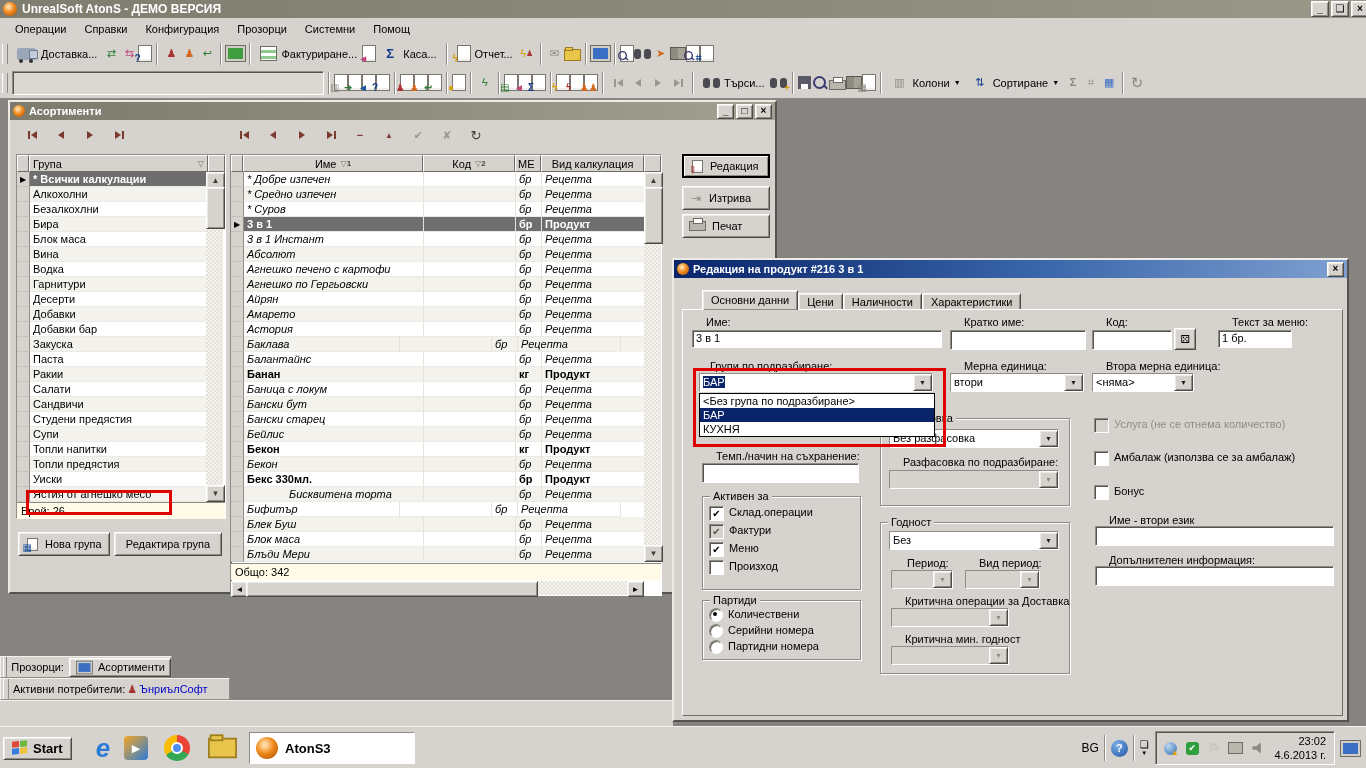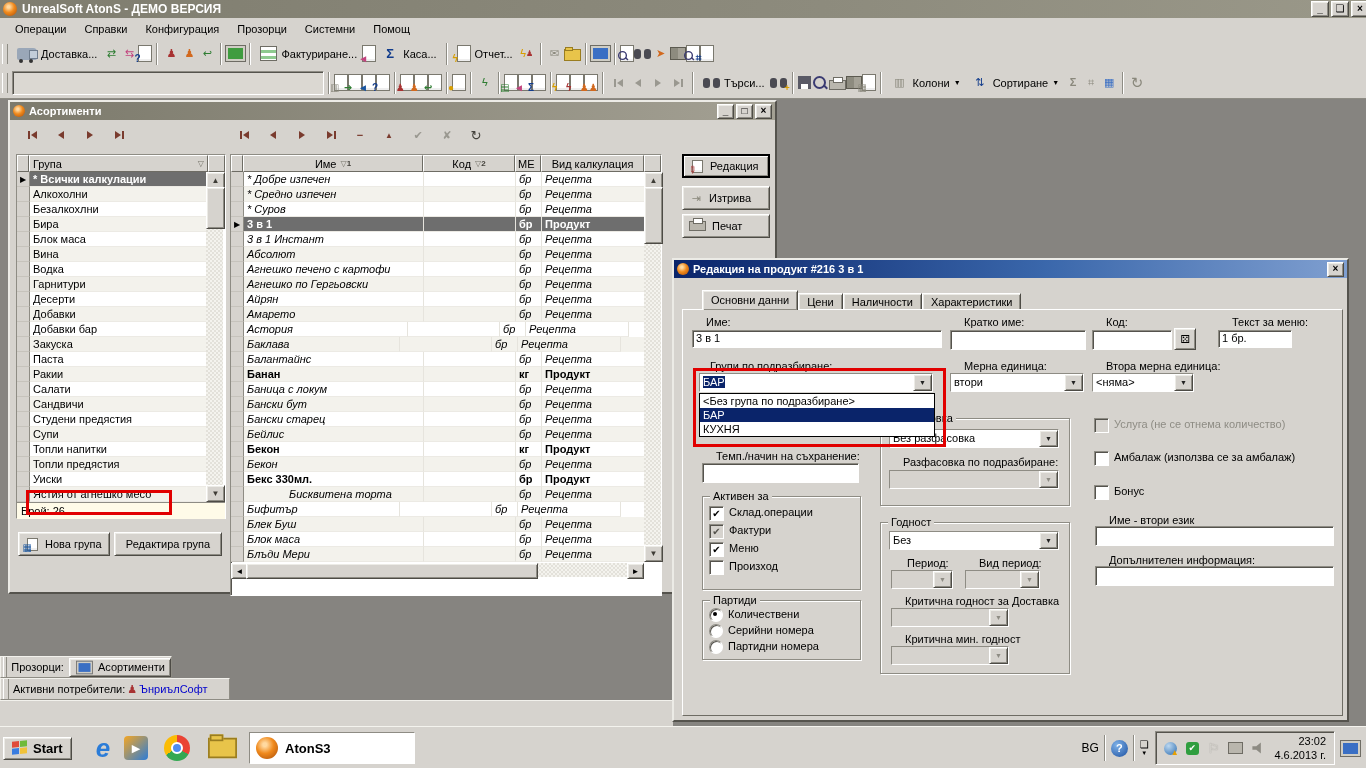--- a/index.html
+++ b/index.html
@@ -545,21 +545,21 @@
             </div>
             <div class="irow rec">
               <span class="mk"></span>
               <span class="cell" style="width: 180px; flex: 0 0 auto;">Амарето</span>
               <span class="cell" style="width: 92px; flex: 0 0 auto;"></span>
               <span class="cell" style="width: 26px; flex: 0 0 auto;">бр</span>
               <span class="cell" style="width: 103px; flex: 0 0 auto;">Рецепта</span>
             </div>
             <div class="irow rec">
               <span class="mk"></span>
-              <span class="cell" style="width: 164px; flex: 0 0 auto;">Астория</span>
+              <span class="cell" style="width: 180px; flex: 0 0 auto;">Астория</span>
               <span class="cell" style="width: 92px; flex: 0 0 auto;"></span>
               <span class="cell" style="width: 26px; flex: 0 0 auto;">бр</span>
               <span class="cell" style="width: 103px; flex: 0 0 auto;">Рецепта</span>
             </div>
             <div class="irow rec">
               <span class="mk"></span>
               <span class="cell" style="width: 156px; flex: 0 0 auto;">Баклава</span>
               <span class="cell" style="width: 92px; flex: 0 0 auto;"></span>
               <span class="cell" style="width: 26px; flex: 0 0 auto;">бр</span>
               <span class="cell" style="width: 103px; flex: 0 0 auto;">Рецепта</span>
@@ -662,20 +662,21 @@
               <span class="cell" style="width: 26px; flex: 0 0 auto;">бр</span>
               <span class="cell" style="width: 103px; flex: 0 0 auto;">Рецепта</span>
             </div>
           </div>
         <div class="sb" style="position:relative;width:17px;height:390px;">
           <span class="sbbtn r2" style="top:0;">▲</span>
           <span class="sbthumb r2" style="top:15px;height:55px;"></span>
           <span class="sbbtn r2" style="bottom:0;">▼</span>
         </div>
       </div>
+      <div class="foot" style="margin-top:1px;">Общо: 342</div>
       <div class="sb" style="position:relative;left:0;width:413px;height:14px;margin-top:1px;">
         <span class="r2" style="position:absolute;left:0;top:0;width:15px;height:14px;display:flex;align-items:center;justify-content:center;font-size:8px;">◄</span>
         <span class="r2" style="position:absolute;left:15px;top:0;width:290px;height:14px;"></span>
         <span class="r2" style="position:absolute;right:0;top:0;width:15px;height:14px;display:flex;align-items:center;justify-content:center;font-size:8px;">►</span>
       </div>
     </div>
 
     <div class="abs flex r2 abtn" style="left:672px;top:52px;width:88px;border-width:2px;border-style:solid;border-color:#000;outline:none;box-shadow:inset 1px 1px 0 #fff,inset -1px -1px 0 #8e8c84;">
       <span class="ic" style="width:14px;">
           <span class="pg" style="width:9px;height:11px;">
@@ -829,21 +830,21 @@
       <span class="abs lbl" style="left:12px;top:34px;">Период:</span>
       <span class="abs lbl" style="left:84px;top:34px;">Вид период:</span>
       <div class="combo s1 dis" style="position:absolute;left:10px;top:47px;width:62px;">
           <span class="cval"></span>
           <span class="cbtn r2" style="color:#8e8c84;">▼</span>
         </div>
       <div class="combo s1 dis" style="position:absolute;left:84px;top:47px;width:75px;">
           <span class="cval"></span>
           <span class="cbtn r2" style="color:#8e8c84;">▼</span>
         </div>
-      <span class="abs lbl" style="left:10px;top:72px;">Критична годност за Доставка</span>
+      <span class="abs lbl" style="left:10px;top:72px;">Критична операции за Доставка</span>
       <div class="combo s1 dis" style="position:absolute;left:10px;top:85px;width:118px;">
           <span class="cval"></span>
           <span class="cbtn r2" style="color:#8e8c84;">▼</span>
         </div>
       <span class="abs lbl" style="left:10px;top:110px;">Критична мин. годност</span>
       <div class="combo s1 dis" style="position:absolute;left:10px;top:123px;width:118px;">
           <span class="cval"></span>
           <span class="cbtn r2" style="color:#8e8c84;">▼</span>
         </div>
     </div>

